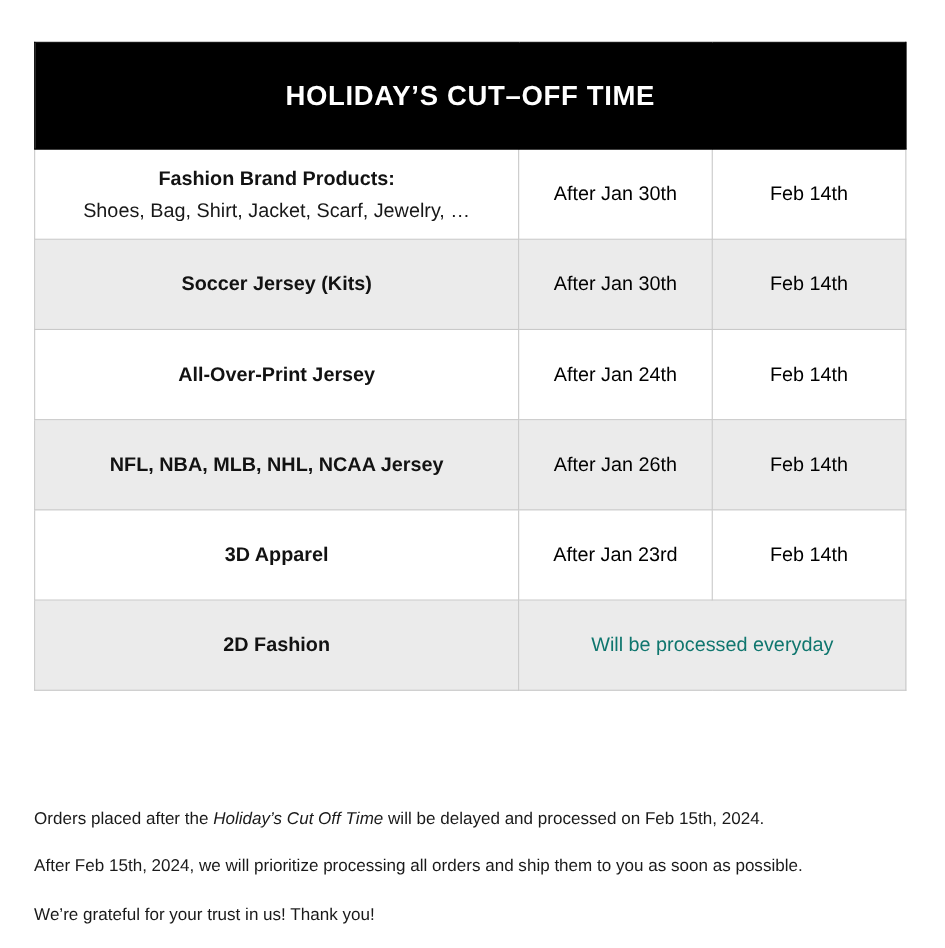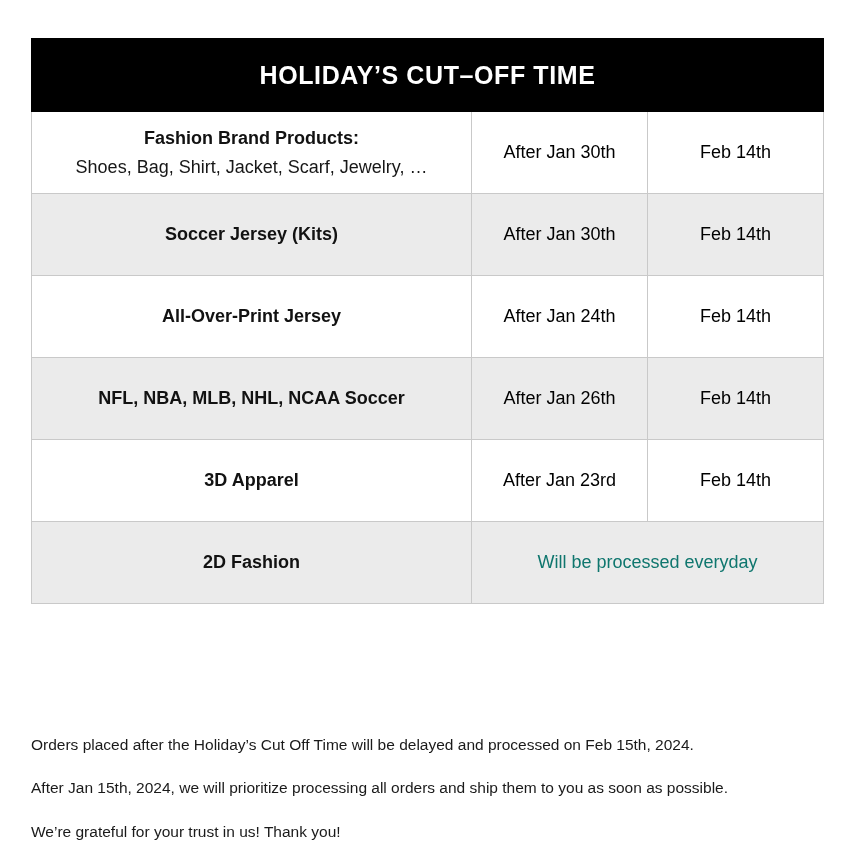--- a/index.html
+++ b/index.html
@@ -44,21 +44,21 @@
     vertical-align: middle;
     padding: 0 8px;
     box-sizing: border-box;
   }
 
   
   .title-cell {
     background: #000000;
     border: 1px solid #000000 !important;
     height: 72px;
-    padding: 0 !important;
+    padding: 12px !important;
   }
   .title-text {
     color: #ffffff;
     font-size: 25px;
     font-weight: bold;
     letter-spacing: 0.6px;
     line-height: 72px;
     text-align: center;
     white-space: nowrap;
   }
@@ -117,20 +117,21 @@
   }
   .note-line {
     font-size: 15.5px;
     color: #1a1a1a;
     line-height: 1.25;
     margin-bottom: 24px;
     white-space: nowrap;
   }
   .note-line:last-child { margin-bottom: 4px; }
   .note-em {
+    font-style: italic;
     margin-top: 23px;
   }
 </style>
 </head>
 <body>
 
 <div class="page">
 
   <div class="table-wrap">
     <table class="cutoff">
@@ -163,21 +164,21 @@
           <td class="cell-date">Feb 14th</td>
         </tr>
 
         <tr class="body-row row-plain">
           <td class="cell-type">All-Over-Print Jersey</td>
           <td class="cell-date">After Jan 24th</td>
           <td class="cell-date">Feb 14th</td>
         </tr>
 
         <tr class="body-row row-shaded">
-          <td class="cell-type">NFL, NBA, MLB, NHL, NCAA Soccer</td>
+          <td class="cell-type">NFL, NBA, MLB, NHL, NCAA Jersey</td>
           <td class="cell-date">After Jan 26th</td>
           <td class="cell-date">Feb 14th</td>
         </tr>
 
         <tr class="body-row row-plain">
           <td class="cell-type">3D Apparel</td>
           <td class="cell-date">After Jan 23rd</td>
           <td class="cell-date">Feb 14th</td>
         </tr>
 
@@ -185,17 +186,17 @@
           <td class="cell-type">2D Fashion</td>
           <td class="cell-merged" colspan="2">Will be processed everyday</td>
         </tr>
 
       </tbody>
     </table>
   </div>
 
   <div class="notes">
     <div class="note-line"><span>Orders placed after the </span><span class="note-em">Holiday’s Cut Off Time</span><span> will be delayed and processed on Feb 15th, 2024.</span></div>
-    <div class="note-line">After Jan 15th, 2024, we will prioritize processing all orders and ship them to you as soon as possible.</div>
+    <div class="note-line">After Feb 15th, 2024, we will prioritize processing all orders and ship them to you as soon as possible.</div>
     <div class="note-line">We’re grateful for your trust in us! Thank you!</div>
   </div>
 
 </div>
 
 </body></html>

